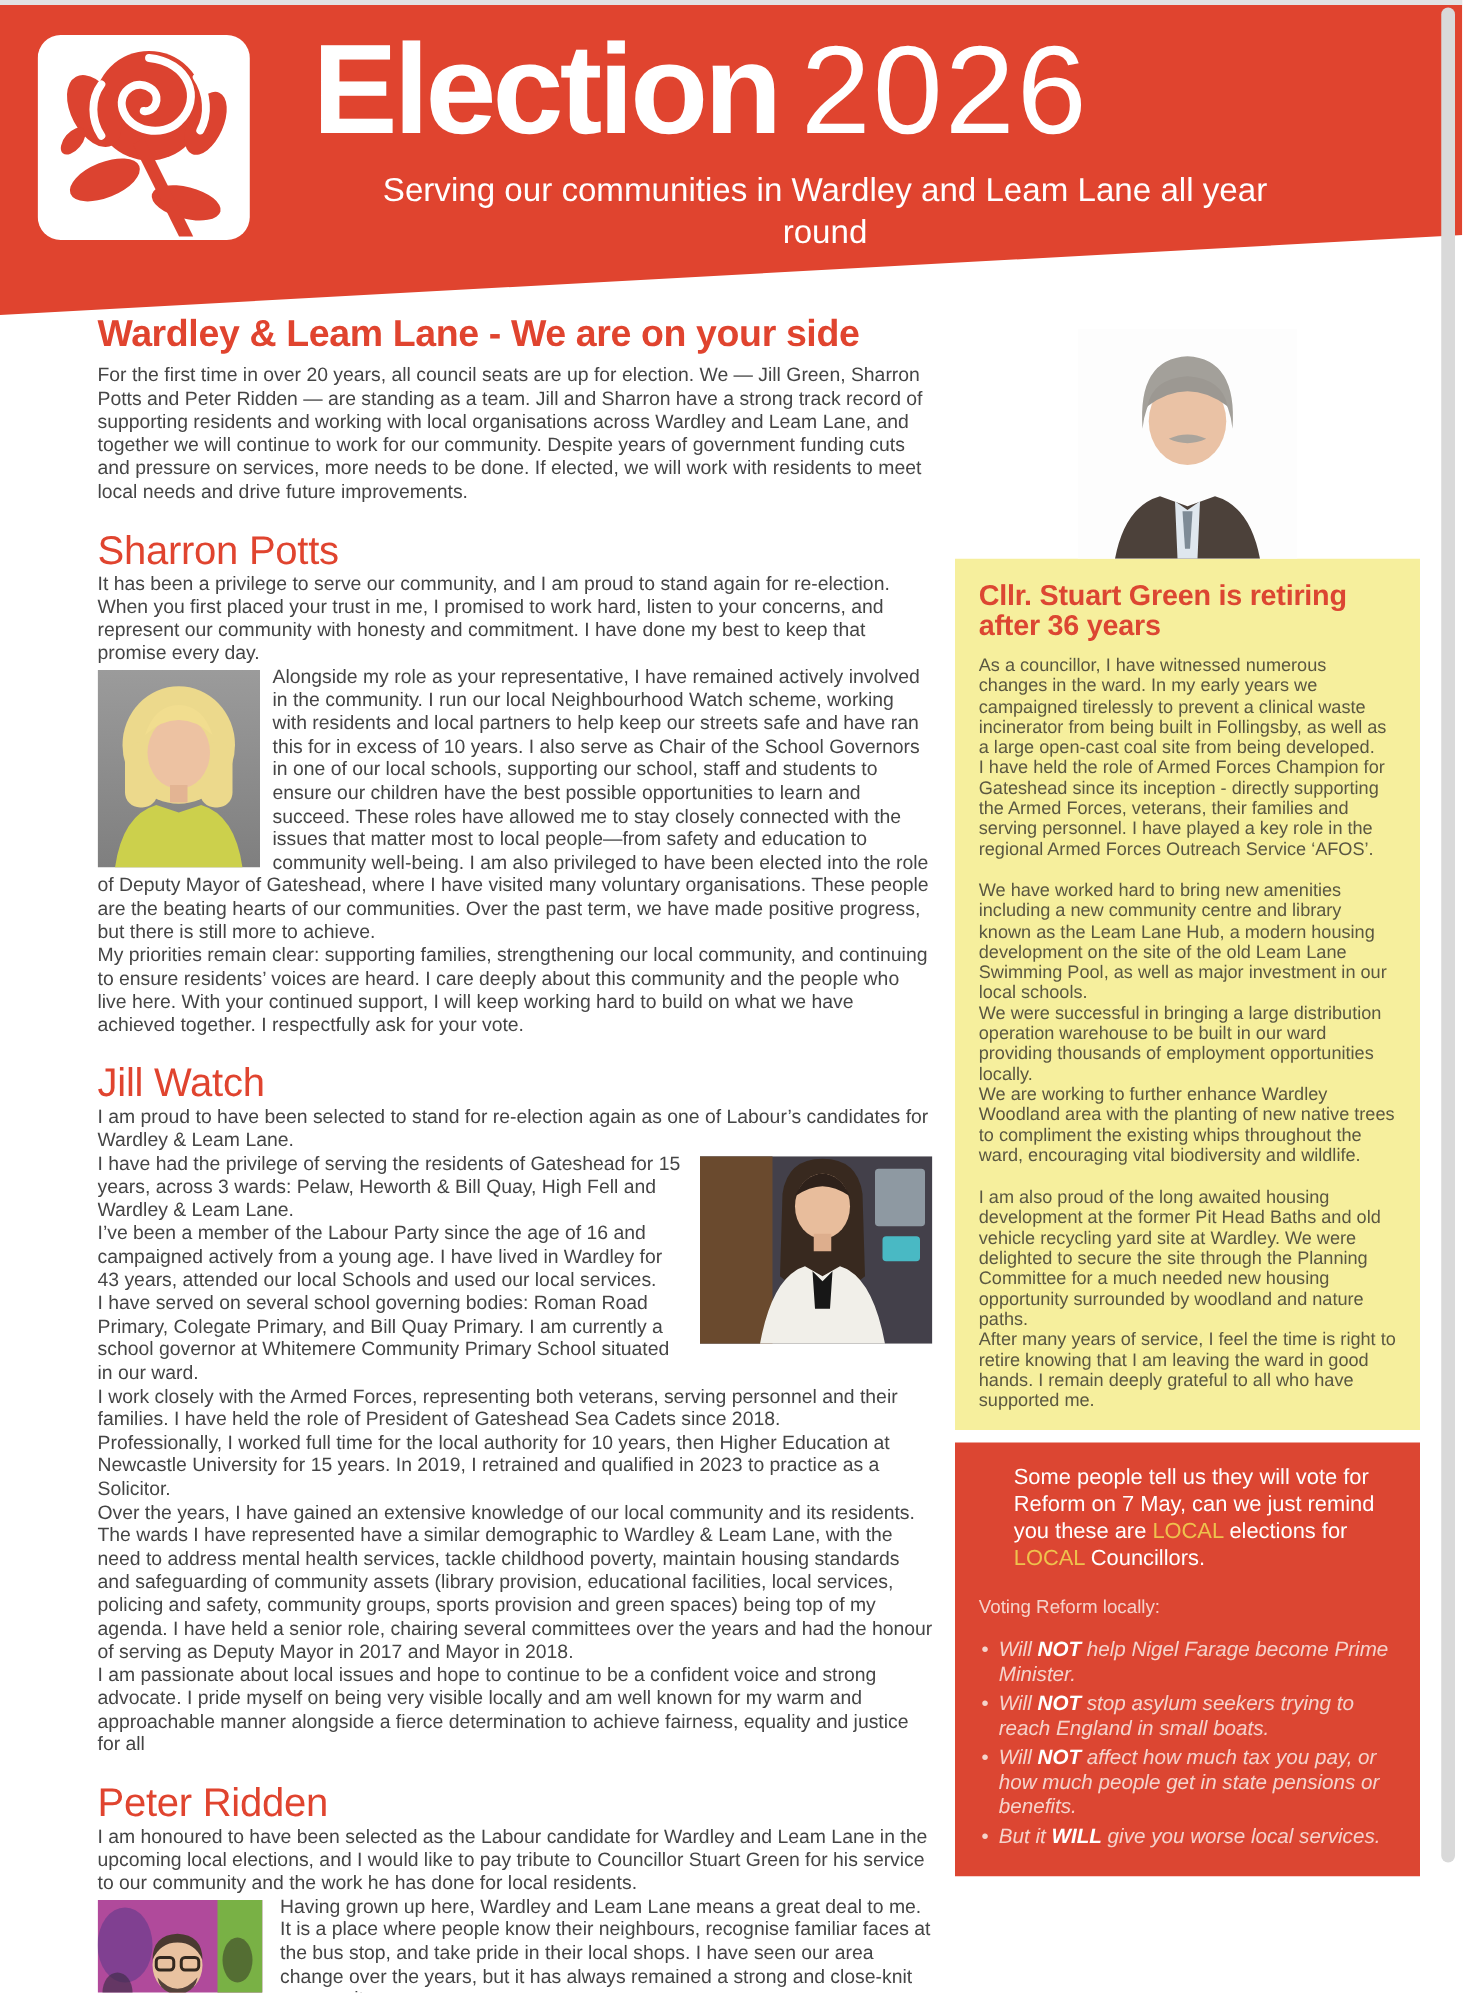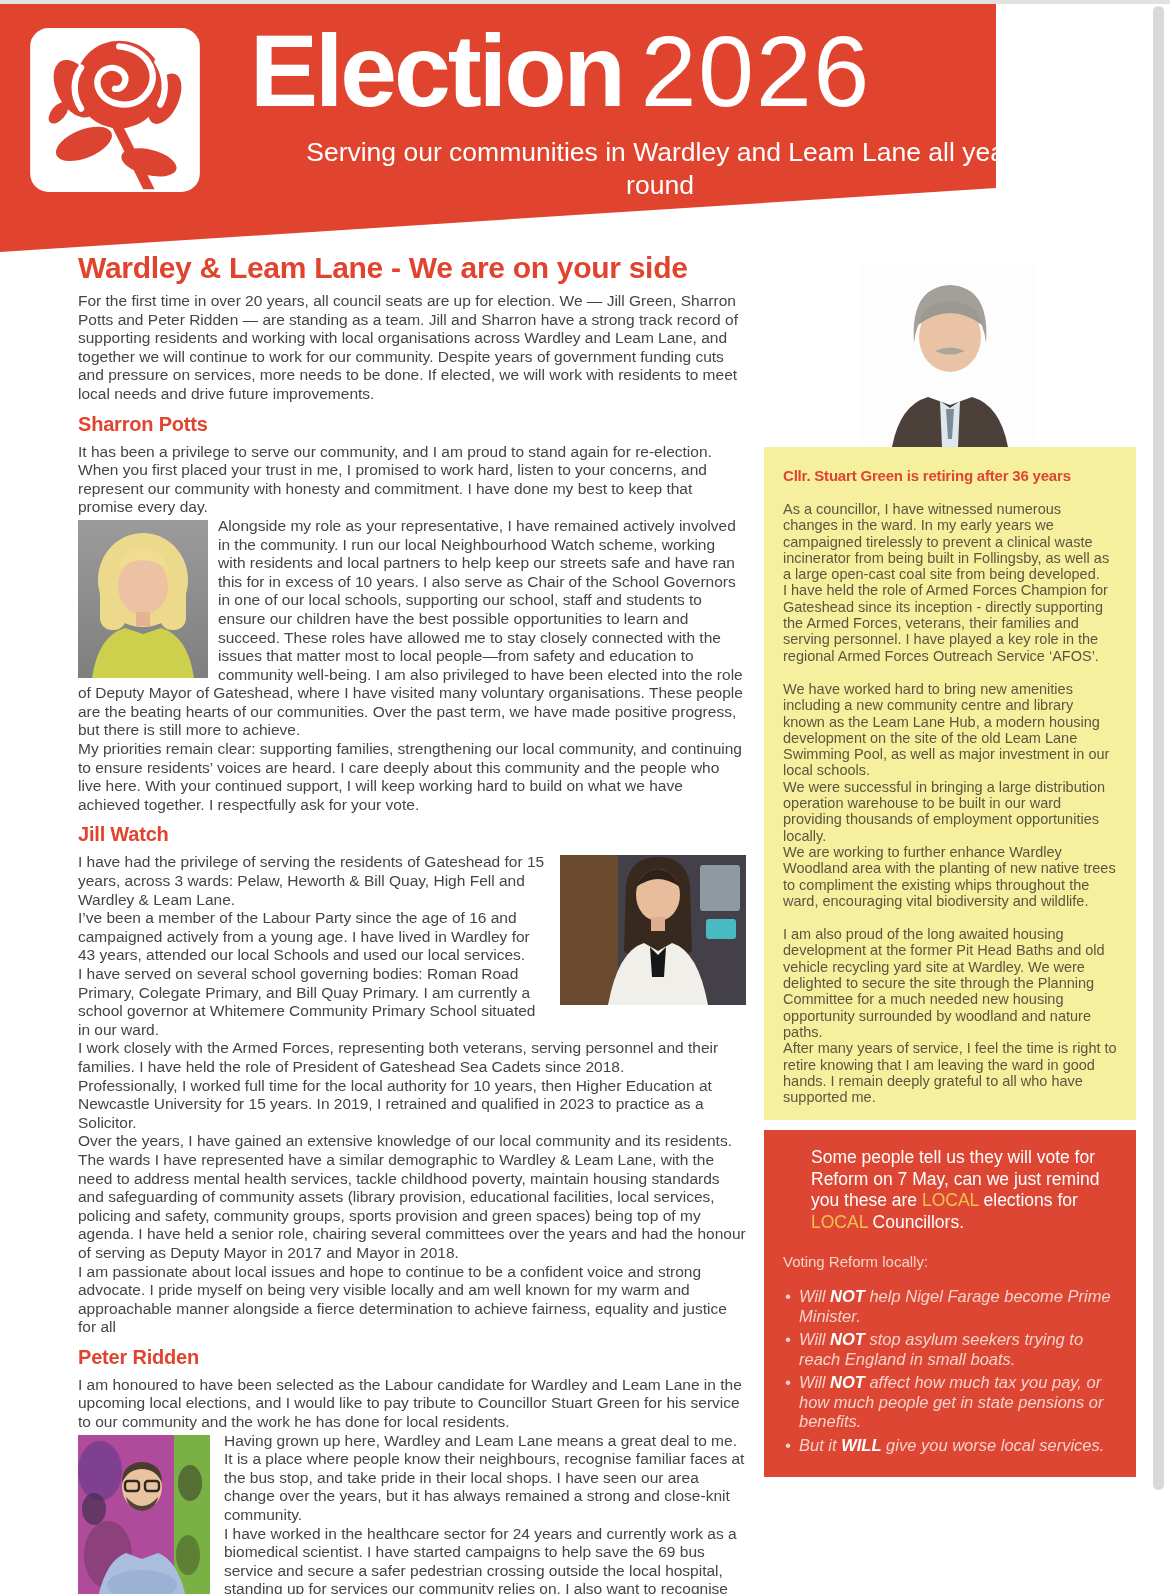--- a/index.html
+++ b/index.html
@@ -14,21 +14,21 @@
   *{box-sizing:border-box;margin:0;padding:0;}
   html,body{width:1170px;}
   body{
     height:1594px;position:relative;background:#ffffff;overflow:hidden;
     font-family:"Liberation Sans","DejaVu Sans",sans-serif;color:var(--body-gray);
   }
   .top-edge{position:absolute;top:0;left:0;right:0;height:4px;background:#e2e2e2;}
 
   
   .masthead{
-    position:absolute;left:0;top:4px;width:996px;height:252px;background:var(--red);
+    position:absolute;left:0;top:4px;width:1170px;height:252px;background:var(--red);
     clip-path:polygon(0 0,100% 0,100% 184px,0 248px);color:#fff;
   }
   .logo-box{position:absolute;left:30px;top:24px;width:170px;height:164px;}
   .title-row{position:absolute;left:250px;top:8px;white-space:nowrap;}
   .title-bold{font-size:102px;font-weight:700;letter-spacing:-3px;line-height:118px;}
   .title-year{font-size:100px;font-weight:300;letter-spacing:2px;line-height:118px;margin-left:18px;}
   .subtitle{
     position:absolute;left:210px;top:132px;width:900px;text-align:center;
     font-size:26.5px;line-height:33px;font-weight:400;
   }
@@ -38,32 +38,32 @@
   .scrollbar-thumb{
     position:absolute;right:6px;top:6px;width:11px;height:1484px;border-radius:6px;
     background:#d9d9d9;z-index:50;
   }
 
   
   .left-col{position:absolute;left:78px;top:250px;width:668px;}
   .headline{font-size:30px;line-height:36px;font-weight:700;color:var(--red);letter-spacing:-0.3px;}
   p.body{font-size:15.5px;line-height:18.6px;color:var(--body-gray);}
   .intro{margin-top:6px;}
-  h2.cand-name{font-size:20px;line-height:29px;font-weight:700;color:var(--red);margin-top:6px;margin-bottom:4px;letter-spacing:-0.2px;}
+  h2.cand-name{font-size:32px;line-height:29px;font-weight:400;color:var(--red);margin-top:22px;margin-bottom:4px;letter-spacing:-0.2px;}
   .wrap-block{overflow:hidden;}
   .photo{display:block;}
   .photo-sharron{float:left;width:130px;height:158px;margin:3px 10px 2px 0;}
   .photo-jill{float:right;width:186px;height:150px;margin:2px 0 4px 12px;}
   .photo-peter{float:left;width:132px;height:172px;margin:3px 14px 2px 0;}
 
   
   .right-col{position:absolute;left:764px;top:263px;width:372px;}
   .photo-stuart{display:block;width:176px;height:184px;margin:0 auto;}
   .yellow-box{background:var(--yellow-box);padding:17px 19px 15px;}
-  .yellow-title{color:var(--red-deep);font-size:15px;line-height:24px;font-weight:700;margin-bottom:13px;letter-spacing:-0.2px;}
+  .yellow-title{color:var(--red-deep);font-size:23px;line-height:24px;font-weight:700;margin-bottom:13px;letter-spacing:-0.2px;}
   .yellow-box p{font-size:14.5px;line-height:16.3px;color:var(--olive);}
   .yellow-box p.gap{margin-top:17px;}
   .red-box{background:var(--red-deep);padding:17px 19px 18px;margin-top:10px;}
   .red-intro{color:#ffffff;font-weight:400;font-size:17.5px;line-height:21.5px;margin-left:28px;}
   .red-intro .gold{color:var(--gold);}
   .red-sub{color:var(--pink);font-size:15px;line-height:20px;margin-top:19px;}
   .red-box ul{list-style:none;margin-top:15px;color:var(--pink);font-size:16.5px;line-height:19.5px;}
   .red-box li{position:relative;padding-left:16px;margin-bottom:4px;font-style:italic;}
   .red-box li::before{content:"\2022";position:absolute;left:2px;color:var(--pink);}
   .red-box li b{color:#ffffff;font-weight:700;}
@@ -127,20 +127,21 @@
         <rect x="58" y="92" width="14" height="14" fill="#e3b493"></rect>
         <path d="M14,158 Q20,116 47,108 L65,114 L83,108 Q110,116 116,158 Z" fill="#ccd04c"></path>
       </svg>
       <p class="body">Alongside my role as your representative, I have remained actively involved in the community. I run our local Neighbourhood Watch scheme, working with residents and local partners to help keep our streets safe and have ran this for in excess of 10 years. I also serve as Chair of the School Governors in one of our local schools, supporting our school, staff and students to ensure our children have the best possible opportunities to learn and succeed. These roles have allowed me to stay closely connected with the issues that matter most to local people—from safety and education to community well-being. I am also privileged to have been elected into the role of Deputy Mayor of Gateshead, where I have visited many voluntary organisations. These people are the beating hearts of our communities. Over the past term, we have made positive progress, but there is still more to achieve.</p>
       <p class="body">My priorities remain clear: supporting families, strengthening our local community, and continuing to ensure residents’ voices are heard. I care deeply about this community and the people who live here. With your continued support, I will keep working hard to build on what we have achieved together. I respectfully ask for your vote.</p>
     </div>
   </section>
 
   <section>
     <h2 class="cand-name">Jill Watch</h2>
+    <p class="body">I am proud to have been selected to stand for re-election again as one of Labour’s candidates for Wardley &amp; Leam Lane.</p>
     <div class="wrap-block">
       <svg class="photo photo-jill" viewBox="0 0 186 150" preserveAspectRatio="none">
         <rect width="186" height="150" fill="#43404a"></rect>
         <rect x="0" y="0" width="58" height="150" fill="#6a4a2e"></rect>
         <rect x="140" y="10" width="40" height="46" rx="3" fill="#8e99a2"></rect>
         <rect x="146" y="64" width="30" height="20" rx="3" fill="#49b9c4"></rect>
         <path d="M66,30 Q70,2 98,2 Q126,2 130,30 L132,96 Q118,108 98,108 Q78,108 64,96 Z" fill="#38291f"></path>
         <ellipse cx="98" cy="40" rx="22" ry="26" fill="#e8bd9c"></ellipse>
         <path d="M76,32 Q84,14 98,14 Q112,14 120,32 Q108,24 98,24 Q88,24 76,32 Z" fill="#2e211a"></path>
         <rect x="91" y="62" width="14" height="14" fill="#ddae8d"></rect>

